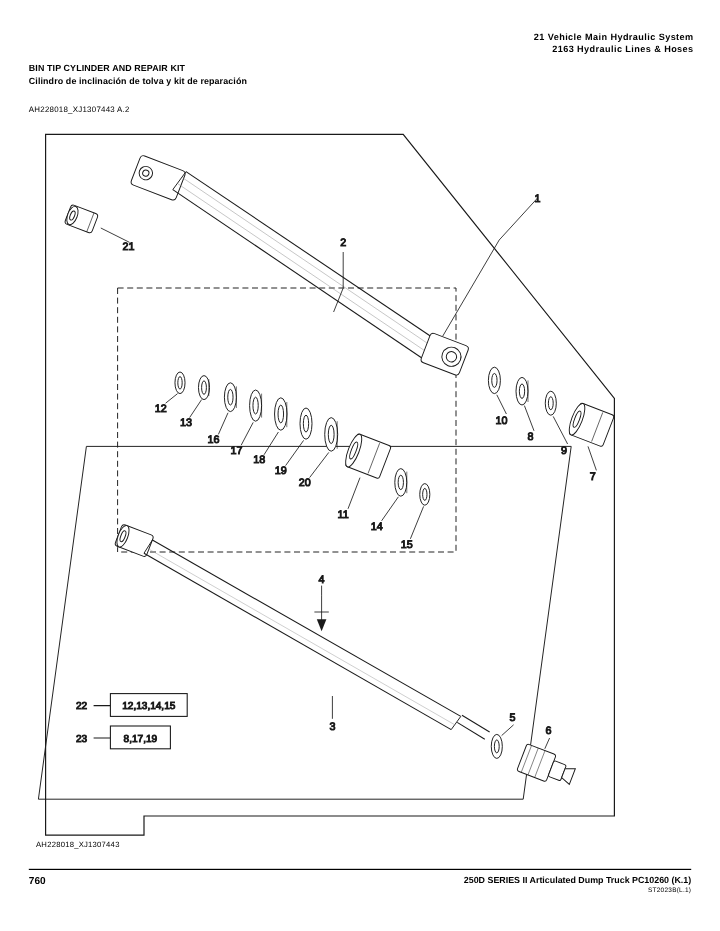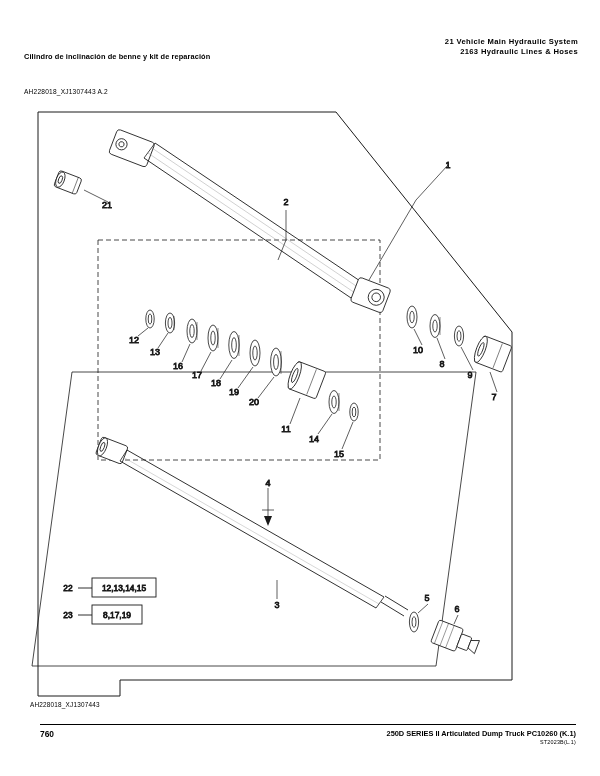--- a/index.html
+++ b/index.html
@@ -14,21 +14,20 @@
     overflow: hidden;
   }
 
   
   .page-header {
     position: absolute;
     top: 26px;
     right: 22px;
     text-align: right;
     line-height: 1.35;
-    margin-top: 11px;
   }
   .page-header .hline {
     font-size: 7.6px;
     font-weight: bold;
     letter-spacing: 0.35px;
     white-space: nowrap;
   }
 
   
   .title-block {
@@ -65,21 +64,21 @@
     position: absolute;
     left: 30px;
     bottom: 68px;
     font-size: 6.4px;
     letter-spacing: 0.2px;
   }
 
   
   .footer {
     position: absolute;
-    left: 16px;
+    left: 0;
     right: 0;
     bottom: 26px;
     height: 26px;
   }
   .footer .rule {
     position: absolute;
     left: 24px;
     right: 24px;
     top: 0;
     border-top: 1px solid #000;
@@ -122,21 +121,22 @@
 </style>
 </head>
 <body>
 
 <div class="page-header">
   <div class="hline">21 Vehicle Main Hydraulic System</div>
   <div class="hline">2163 Hydraulic Lines &amp; Hoses</div>
 </div>
 
 <div class="title-block">
-  <div class="tline">Cilindro de inclinación de benne y kit de reparación</div>
+  <div class="tline">BIN TIP CYLINDER AND REPAIR KIT</div>
+  <div class="tline">Cilindro de inclinación de tolva y kit de reparación</div>
 </div>
 <div class="fig-ref">AH228018_XJ1307443 A.2</div>
 
 <div class="drawing">
 <svg width="552" height="588" viewBox="0 0 552 588" xmlns="http://www.w3.org/2000/svg" stroke="#1a1a1a" fill="none" stroke-width="0.8">
 
   <g stroke-width="1">
     <path d="M14,2 L312,2 L488,222 L488,570 L96,570 L96,586 L14,586 Z" fill="#ffffff" stroke="#1a1a1a"></path>
   </g>
 

